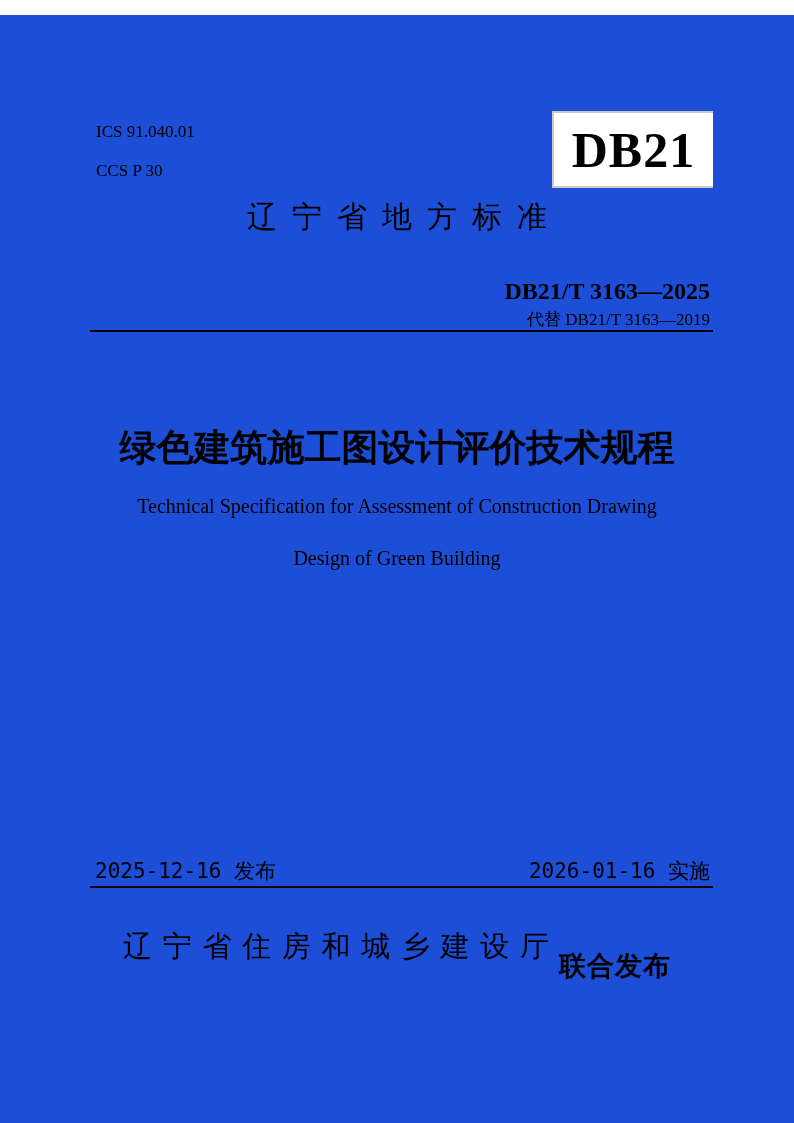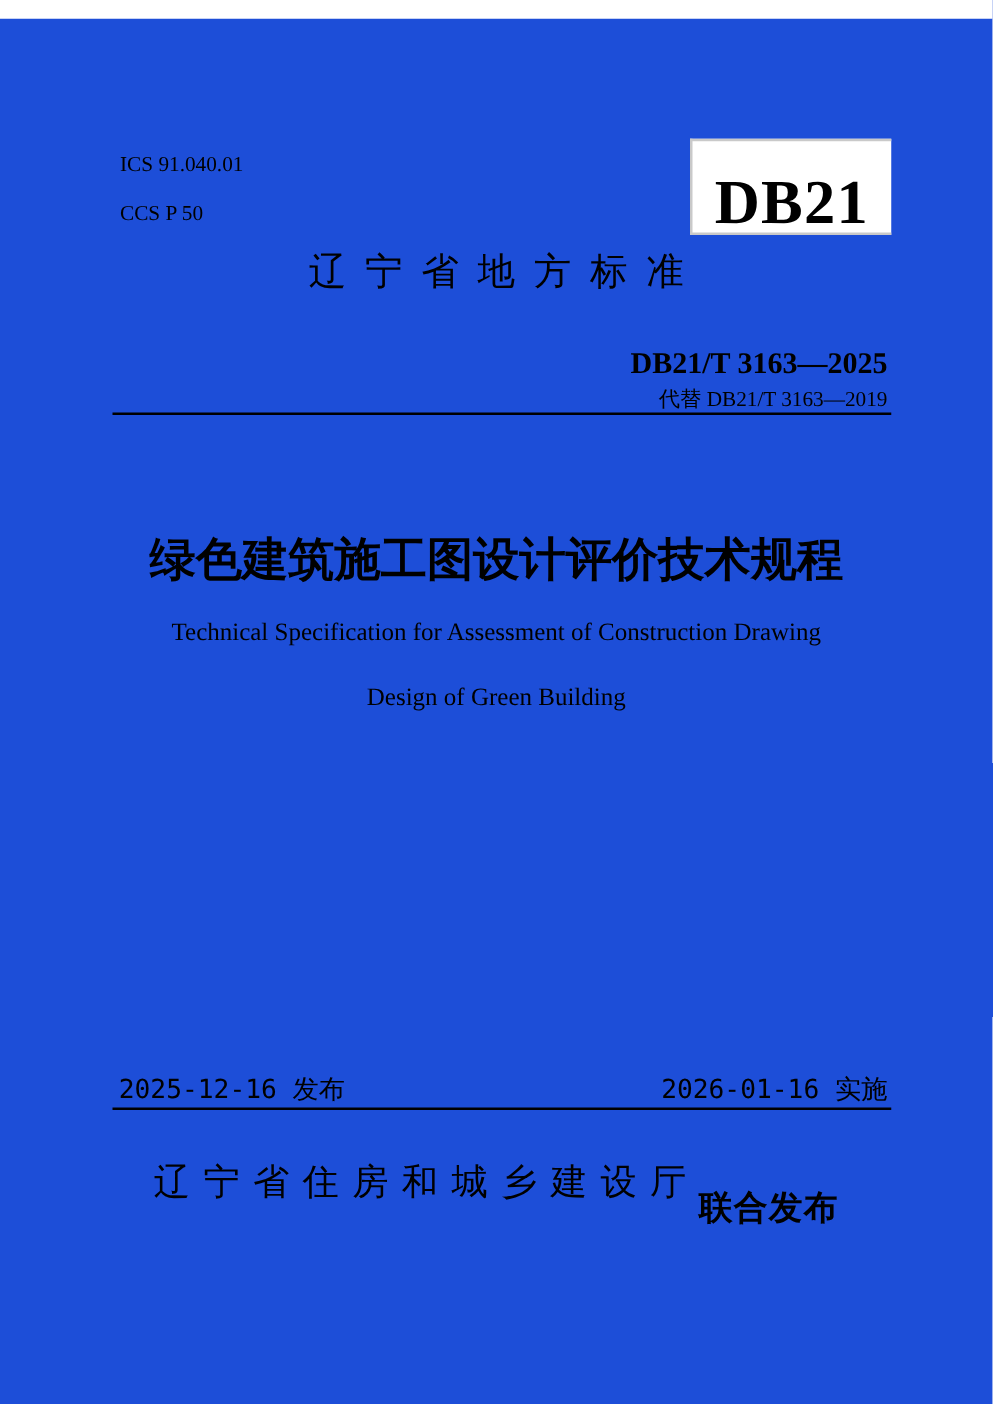--- a/index.html
+++ b/index.html
@@ -20,21 +20,21 @@
   .ccs   { position: absolute; left: 96px; top: 146px; font-size: 17px; }
 
   
   .db-box {
     position: absolute;
     left: 552px; top: 96px;
     width: 161px; height: 77px;
     border-top: 2px solid #c9c9c9;
     border-left: 2px solid #c9c9c9;
     border-bottom: 2px solid #c9c9c9;
-    display: flex; align-items: flex-end; justify-content: center;
+    display: flex; align-items: center; justify-content: center;
     background: #fff;
   }
   .db-box .db-code {
     font-family: "Liberation Serif", serif;
     font-weight: bold;
     font-size: 50px;
     line-height: 1;
     letter-spacing: 1px;
   }
 
@@ -134,21 +134,21 @@
     letter-spacing: 1px;
     white-space: nowrap;
   }
 </style>
 </head>
 <body>
 
 <div class="page">
 
   <div class="ics">ICS 91.040.01</div>
-  <div class="ccs">CCS P 50</div>
+  <div class="ccs">CCS P 30</div>
 
   <div class="db-box">
     <span class="db-code">DB21</span>
   </div>
 
   <div class="standard-type">辽宁省地方标准</div>
 
   <div class="doc-number">DB21/T 3163—2025</div>
   <div class="replaces">代替 DB21/T 3163—2019</div>
 

